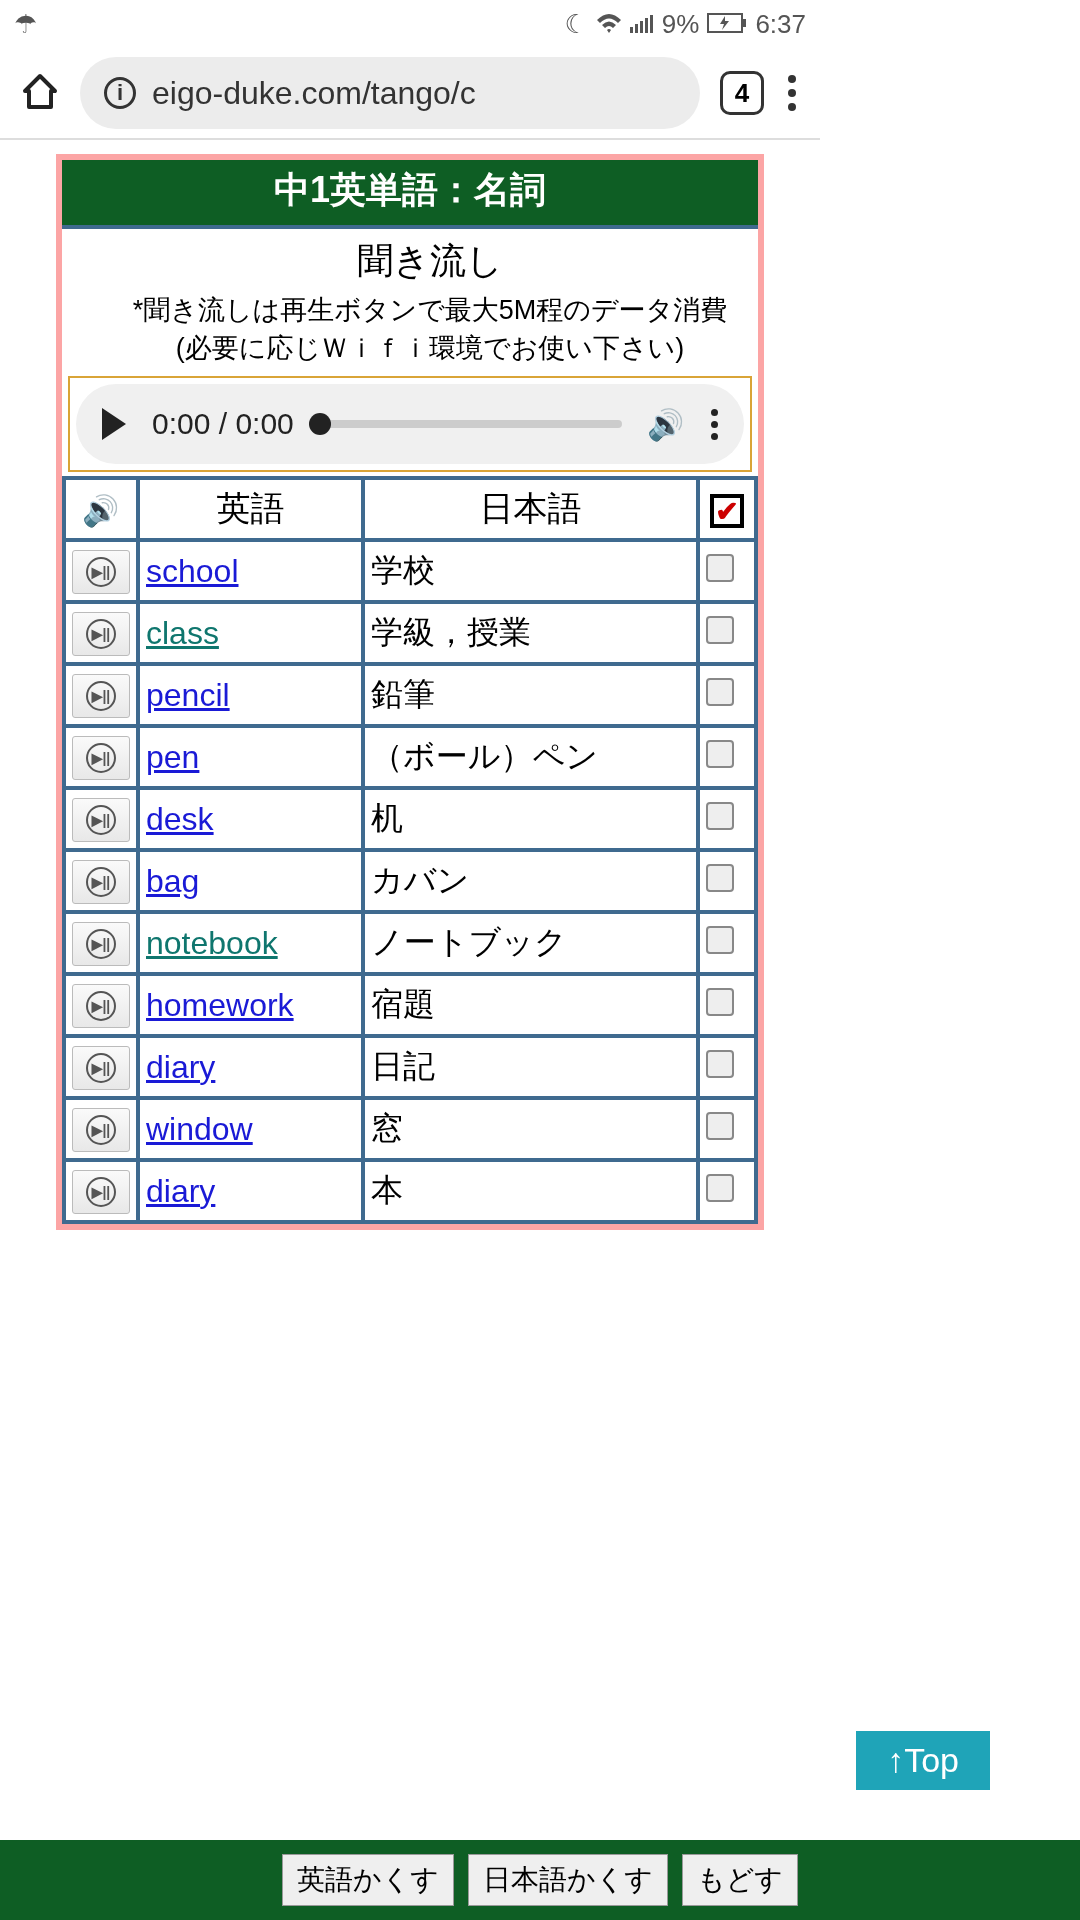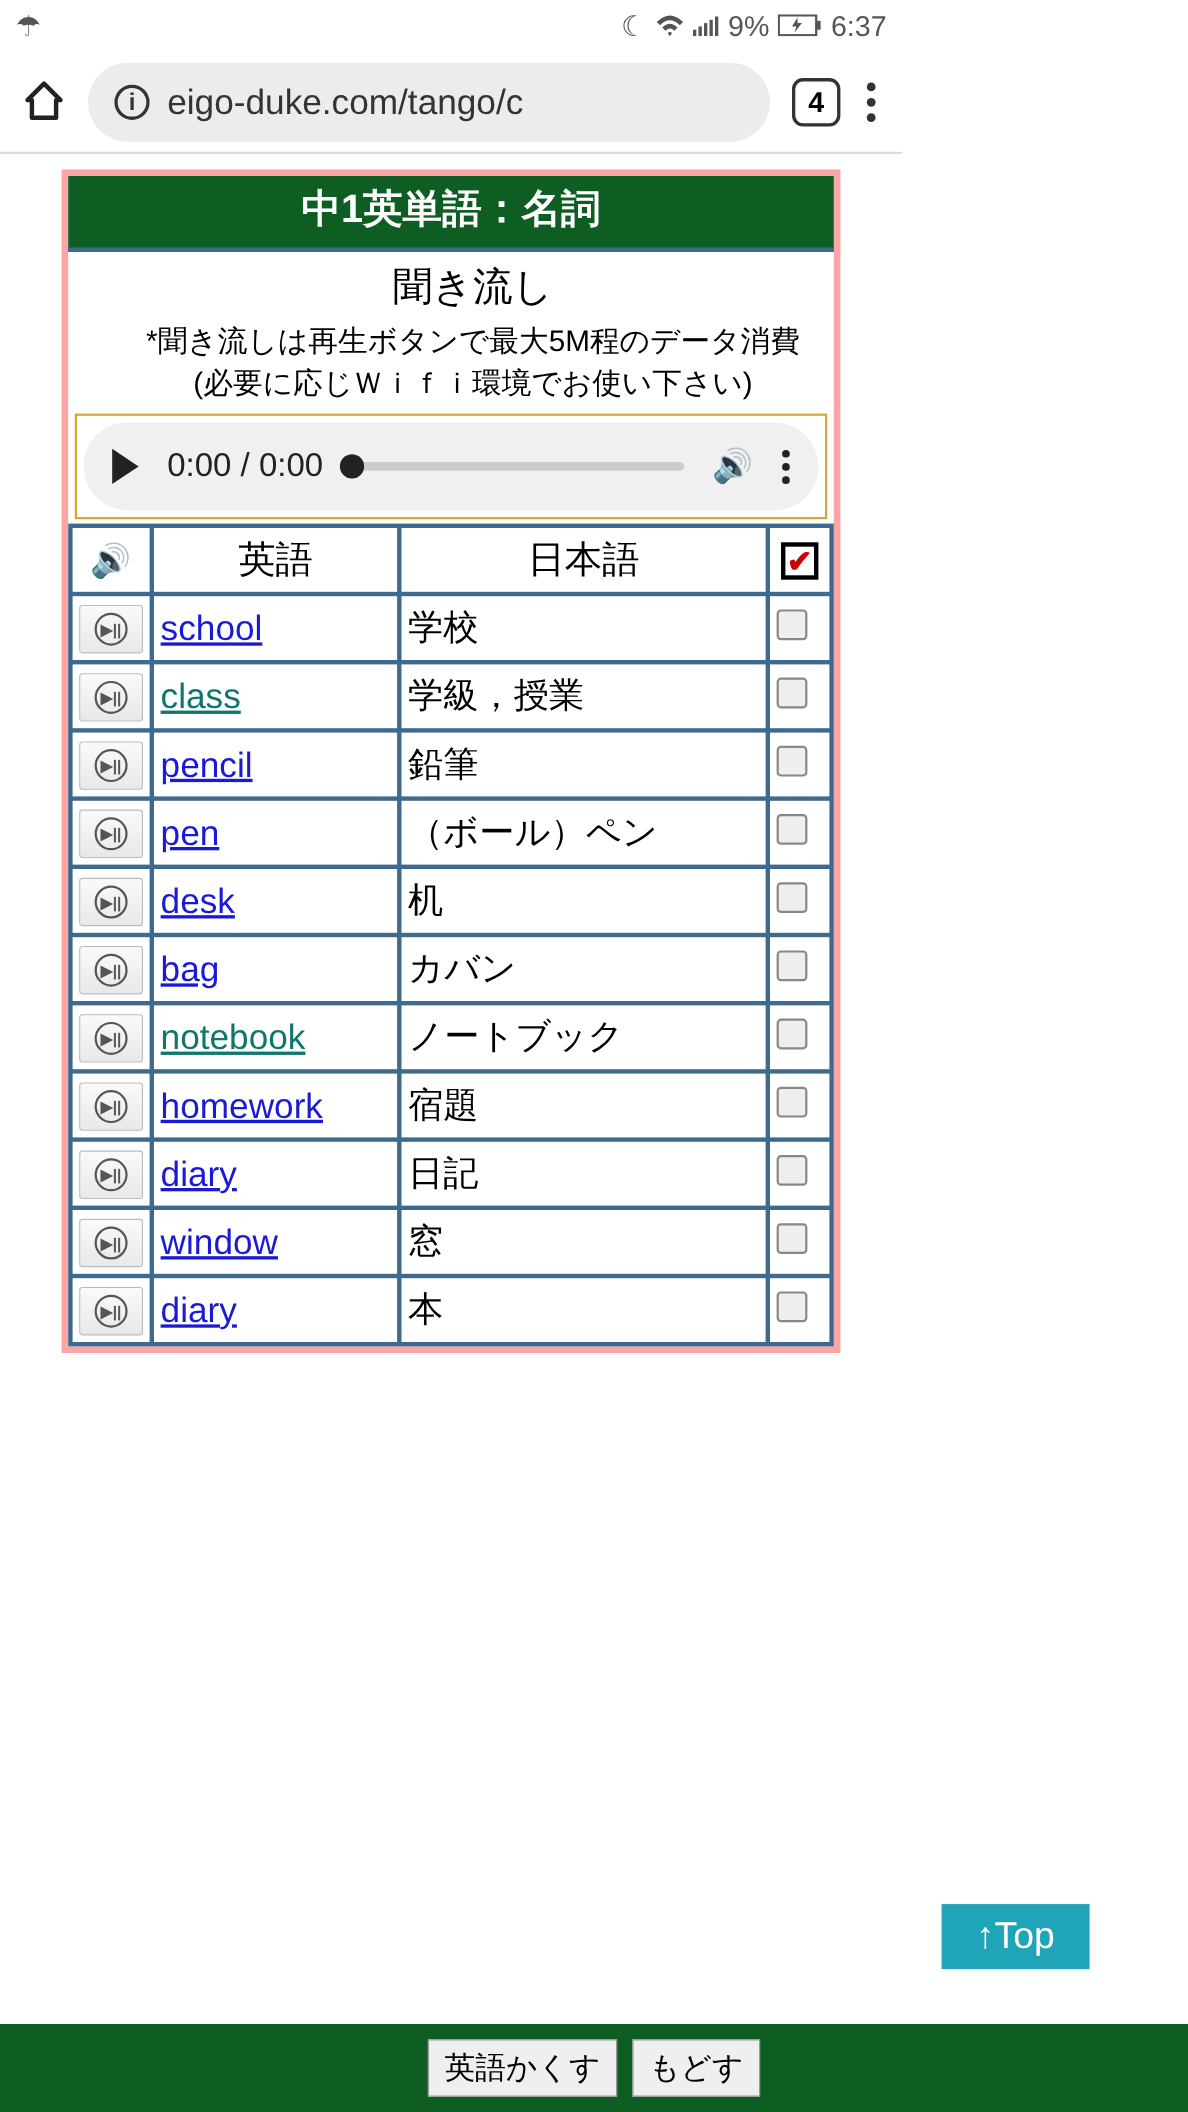--- a/index.html
+++ b/index.html
@@ -366,14 +366,15 @@
           </tr>
         </tbody>
     </table>
   </div>
 </div>
 
 <div class="top-btn">↑Top</div>
 
 <div class="bottom-bar">
   <button>英語かくす</button>
+  <button>日本語かくす</button>
   <button>もどす</button>
 </div>
 
 </body></html>

